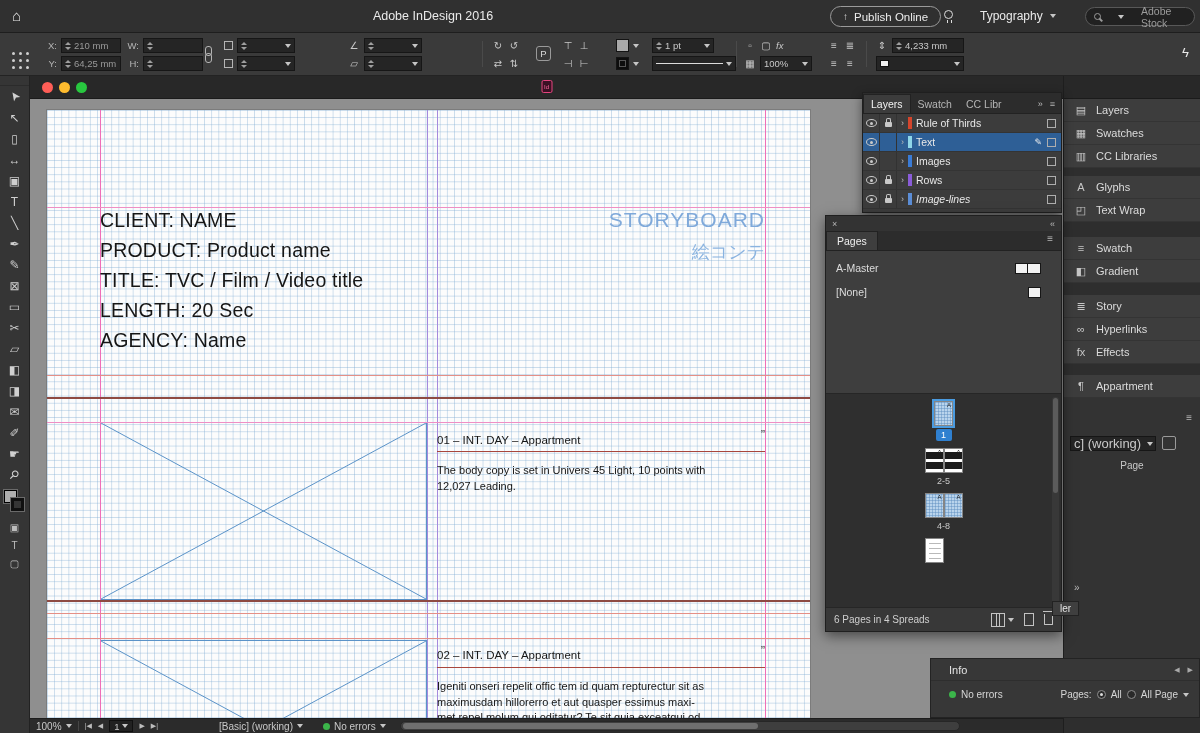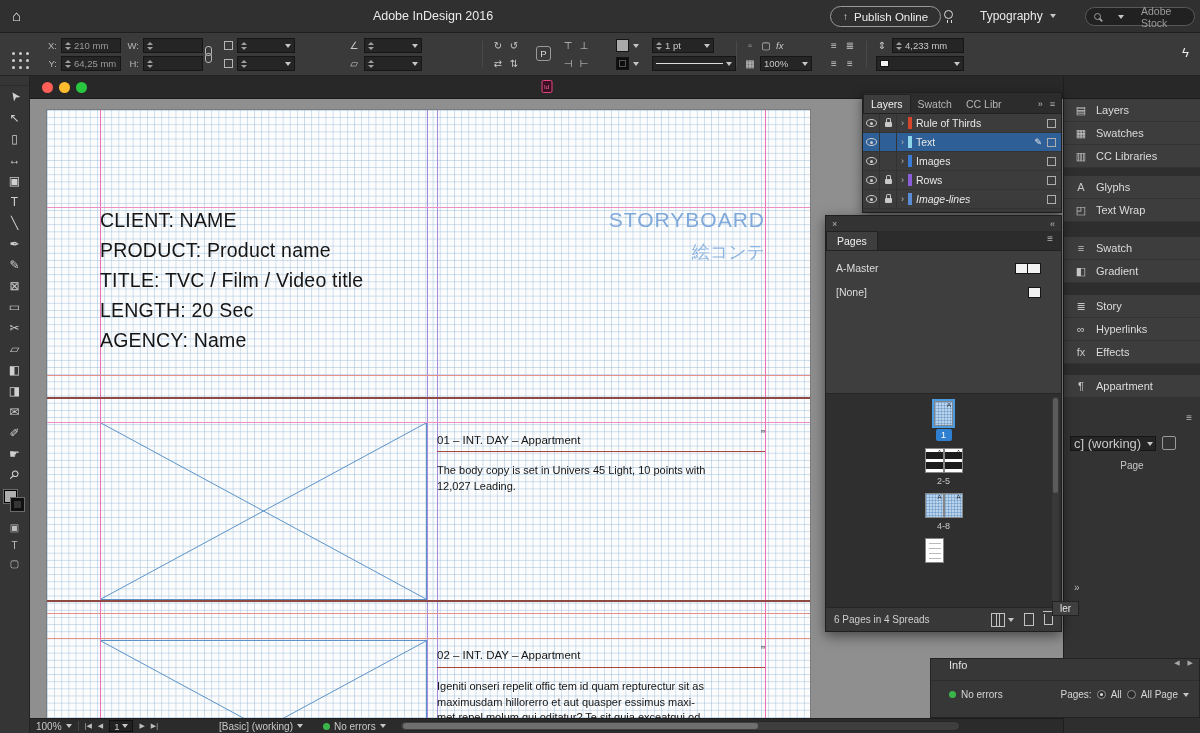--- a/index.html
+++ b/index.html
@@ -160,21 +160,21 @@
   .pf-icons{margin-left:auto;display:flex;align-items:center;gap:10px}
   .mi-page{width:10px;height:13px;border:1px solid #c3c3c3}
   .mi-sprd{position:relative;width:14px;height:13px}
   .mi-sprd::before,.mi-sprd::after{content:"";position:absolute;top:0;width:7px;height:12px;border:1px solid #c3c3c3}
   .mi-sprd::before{left:0}.mi-sprd::after{right:0}
   .mi-trash{width:9px;height:11px;border:1px solid #c3c3c3;border-top:none;position:relative;border-radius:0 0 1px 1px}
   .mi-trash::before{content:"";position:absolute;top:-3px;left:-2px;right:-2px;height:1px;background:#c3c3c3}
 
   
   #info-panel{position:absolute;left:930px;top:658px;width:270px;height:60px;background:#373737;border:1px solid #232323;z-index:6}
-  .ip-head{height:22px;display:flex;align-items:flex-start;padding:0 6px 0 18px;color:#e3e3e3;font-size:11px;border-bottom:1px solid #2e2e2e}
+  .ip-head{height:22px;display:flex;align-items:center;padding:0 6px 0 18px;color:#e3e3e3;font-size:11px;border-bottom:1px solid #2e2e2e}
   .ip-arrows{margin-left:auto;display:flex;gap:8px;color:#a9a9a9;font-size:7px}
   .ip-row{display:flex;align-items:center;gap:5px;padding:8px 10px 0 18px;font-size:10px;color:#d6d6d6}
   .rad{width:9px;height:9px;border:1px solid #8f8f8f;border-radius:50%;background:#2a2a2a;position:relative;flex:none}
   .rad.on::after{content:"";position:absolute;left:2px;top:2px;right:2px;bottom:2px;background:#ddd;border-radius:50%}
 </style>
 </head>
 <body>
 
 <div id="titlebar">
   <span id="home-icon">⌂</span>

